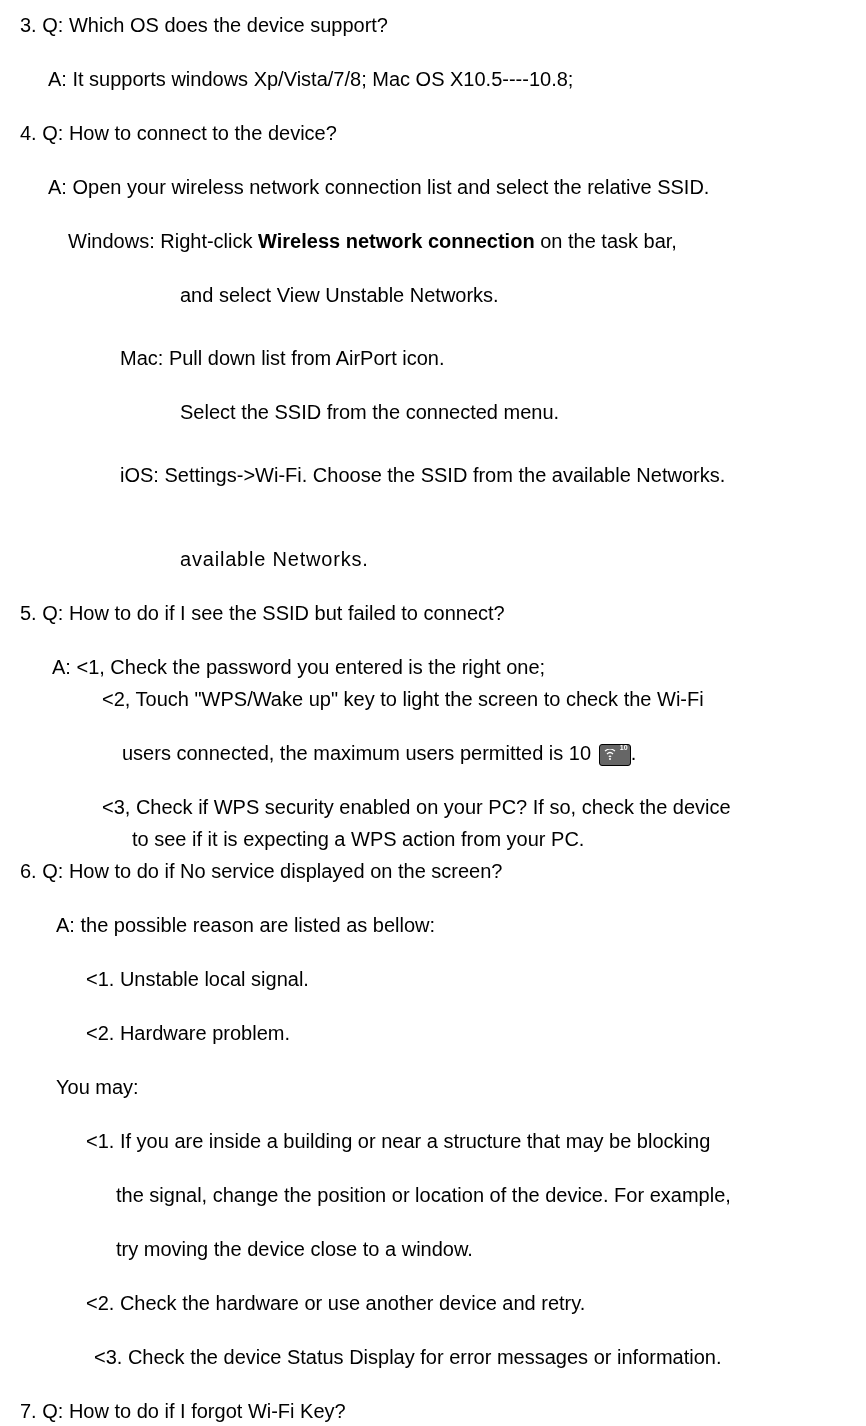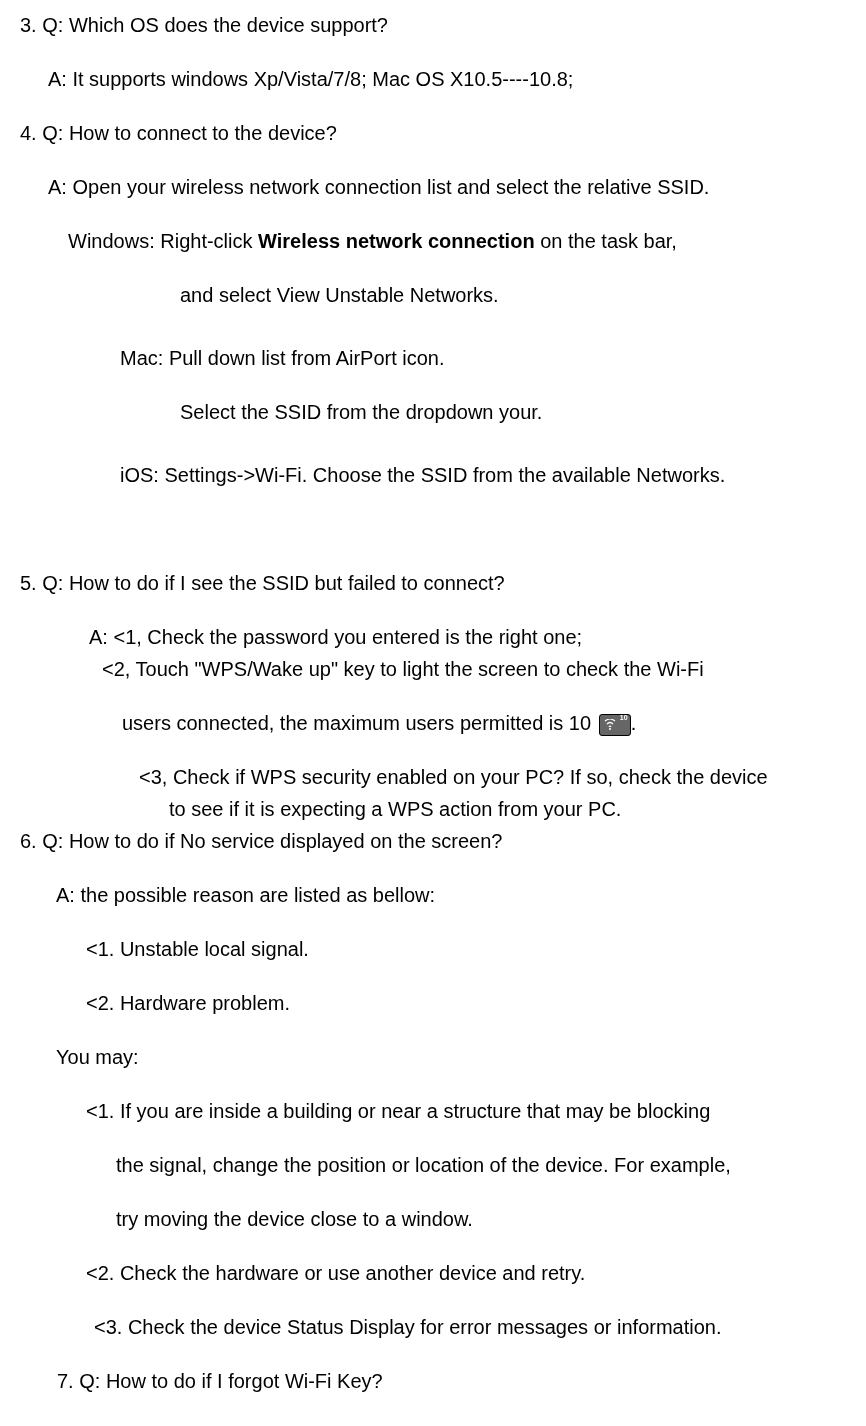--- a/index.html
+++ b/index.html
@@ -48,40 +48,40 @@
       color: #fff;
       font-weight: bold;
     }
     .wifi-icon svg {
       position: absolute;
       left: 3px;
       top: 4px;
     }
     .nomargin-bottom {
       margin-bottom: 2px;
-      margin-left: 37px;
     }
   </style>
 </head>
 <body>
 
 <p class="para">3. Q:    Which OS does the device support?</p>
 <p class="para indent-1">A:    It supports windows Xp/Vista/7/8; Mac OS X10.5----10.8;</p>
 
 <p class="para">4. Q: How to connect to the device?</p>
 <p class="para indent-1">A: Open your wireless network connection list and select the relative SSID.</p>
 <p class="para indent-2">
   <span>Windows: Right-click </span><span class="bold">Wireless network connection</span><span> on the task bar,</span>
 </p>
 <p class="para indent-5">and select View Unstable Networks.</p>
 <p class="para indent-4">Mac:    Pull down list from AirPort icon.</p>
-<p class="para indent-5">Select the SSID from the dropdown your.</p>
+<p class="para indent-5">Select the SSID from the connected menu.</p>
 <p class="para indent-4">iOS:    Settings-&gt;Wi-Fi. Choose the SSID from the available Networks.</p>
 <p class="para justify" style="padding-left:68px;">
   <br>
+  <span style="padding-left:92px;display:inline-block;">available Networks.</span>
 </p>
 
 <p class="para">5.    Q: How to do if I see the SSID but failed to connect?</p>
 <p class="para nomargin-bottom" style="padding-left:32px;">A:    &lt;1, Check the password you entered is the right one;</p>
 <p class="para" style="padding-left:82px;">&lt;2, Touch "WPS/Wake up" key to light the screen to check the Wi-Fi</p>
 <p class="para" style="padding-left:102px;">
   <span>users connected, the maximum users permitted is 10  </span><span class="wifi-icon"><svg width="14" height="12" viewBox="0 0 14 12">
         <path d="M2 2 Q7 -2 12 2 M4 5 Q7 2 10 5 M6 8 Q7 6 8 8" stroke="#fff" stroke-width="1.2" fill="none"></path>
         <circle cx="7" cy="10" r="1" fill="#fff"></circle>
       </svg></span><span>.</span>

